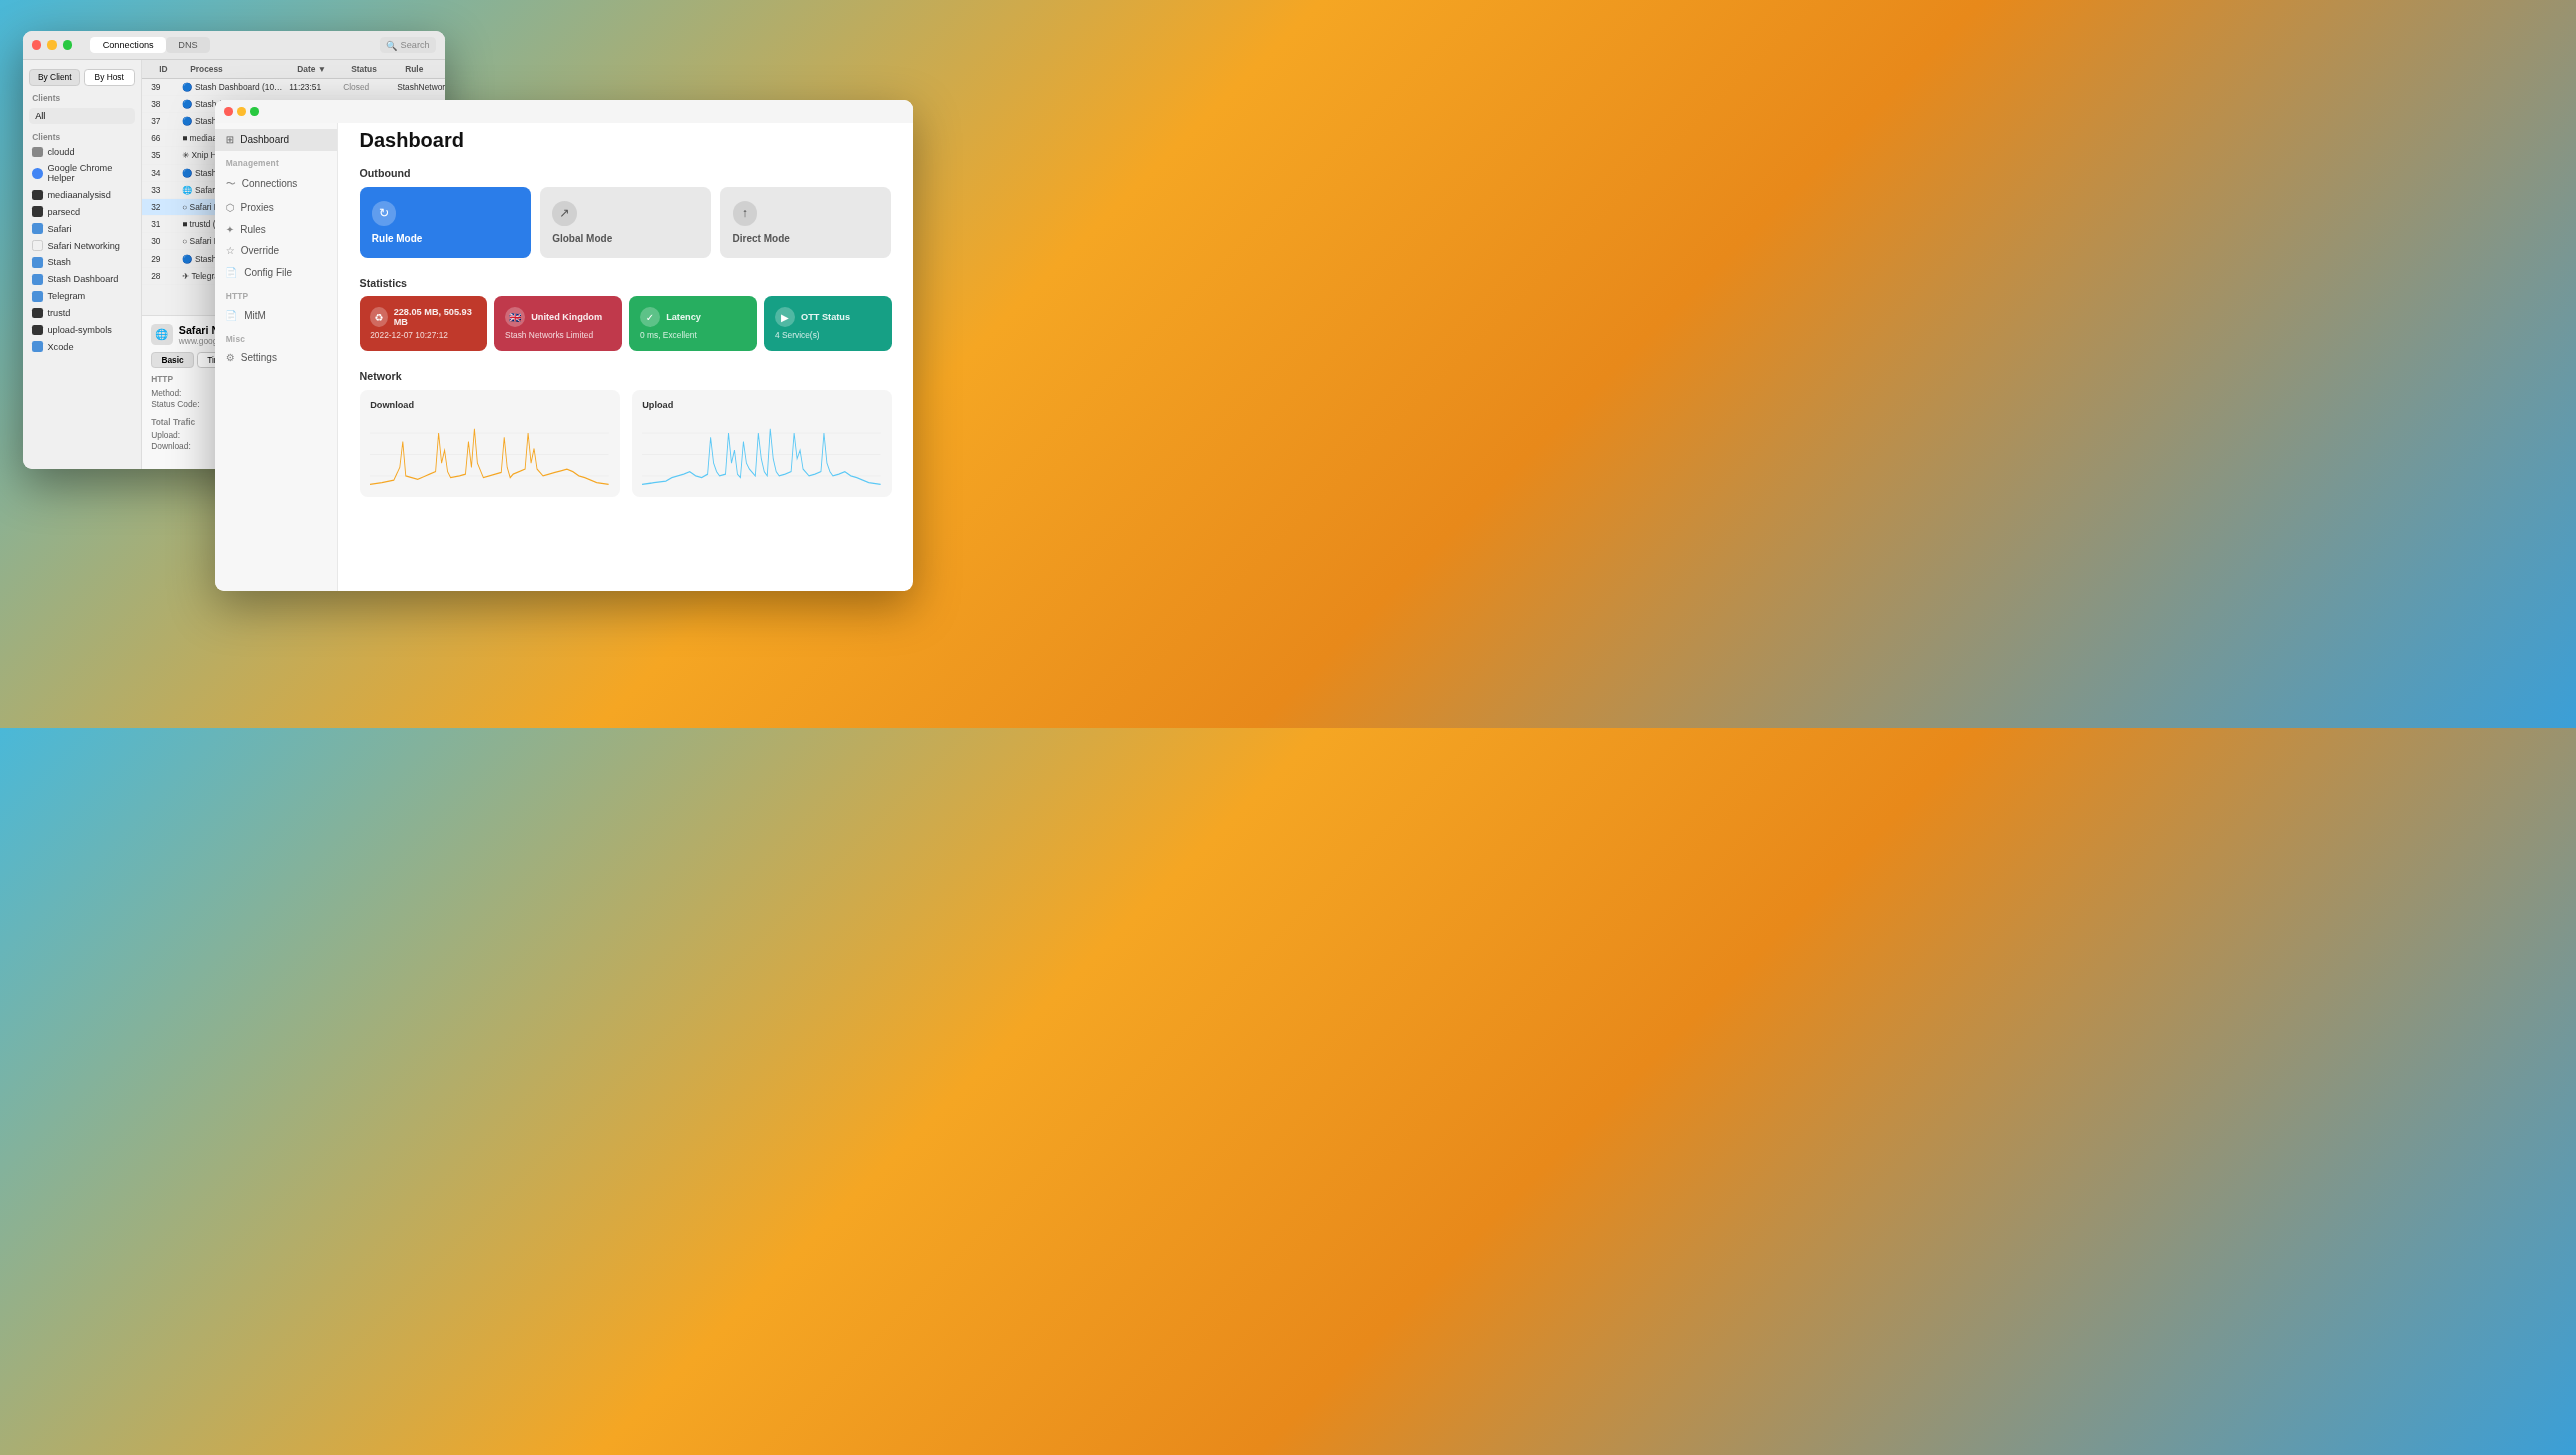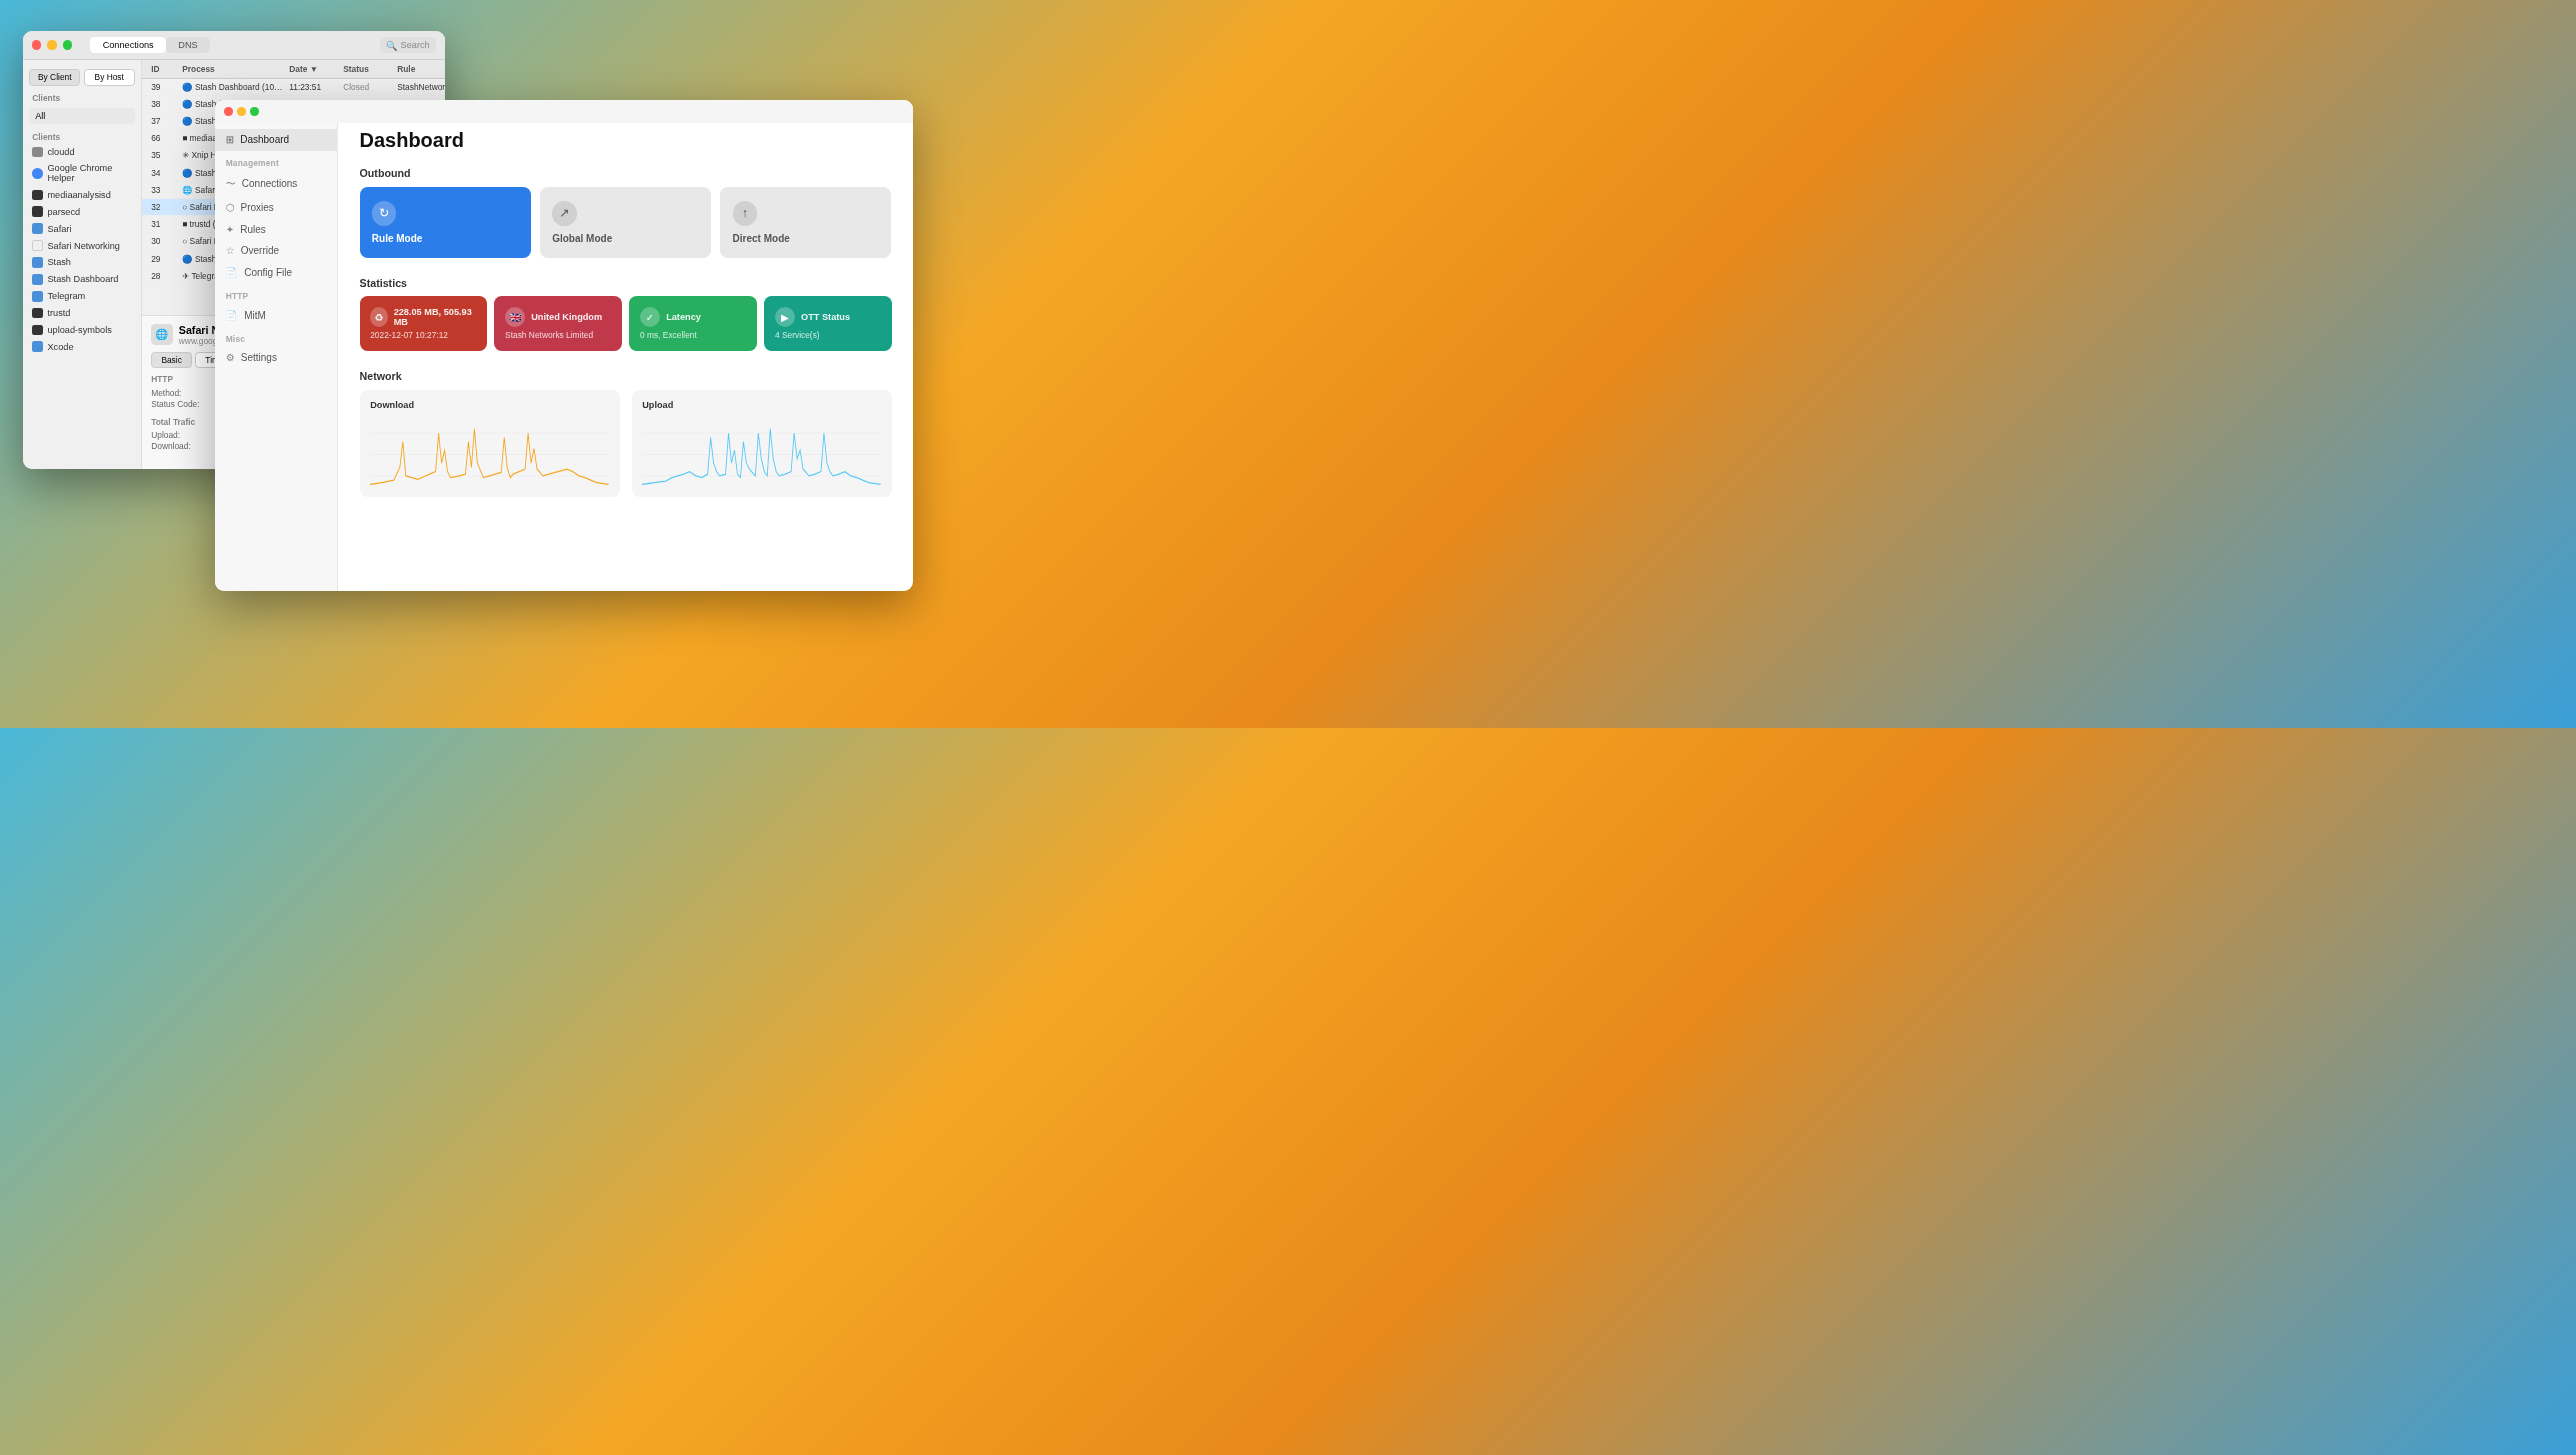--- a/index.html
+++ b/index.html
@@ -149,20 +149,21 @@
       grid-template-columns: 31px 107px 54px 54px 138px 50px 50px 50px 54px;
       padding: 0 6.1px;
       background: #e8e8e8;
       border-bottom: 0.8px solid #ccc;
       font-size: 8.4px;
       color: #555;
       font-weight: 600;
     }
     .table-header div {
       padding: 3.8px 3.1px;
+      margin-left: 8px;
     }
     .table-body {
       overflow-y: auto;
       flex: 1;
     }
     .table-row {
       display: grid;
       grid-template-columns: 31px 107px 54px 54px 138px 50px 50px 50px 54px;
       padding: 0 6.1px;
       border-bottom: 0.8px solid #eee;
@@ -212,21 +213,21 @@
       margin-bottom: 6.1px;
     }
     .detail-tab {
       padding: 2.3px 9.2px;
       font-size: 8.4px;
       border: 0.8px solid #ccc;
       border-radius: 3.8px;
       background: #fff;
       cursor: pointer;
     }
-    .detail-tab.active { background: #e0e0e0; font-weight: 400; }
+    .detail-tab.active { background: #e0e0e0; font-weight: 700; }
     .detail-grid {
       display: grid;
       grid-template-columns: 1fr 1fr 1fr;
       gap: 6.1px;
       font-size: 8.4px;
     }
     .detail-section-title { color: #888; font-weight: 600; margin-bottom: 3.1px; }
     .detail-row { display: flex; justify-content: space-between; margin-bottom: 1.5px; }
     .detail-label { color: #666; }
     .detail-value { color: #333; font-weight: 500; }

